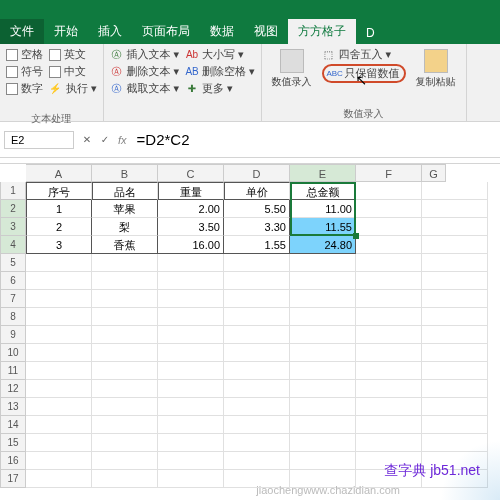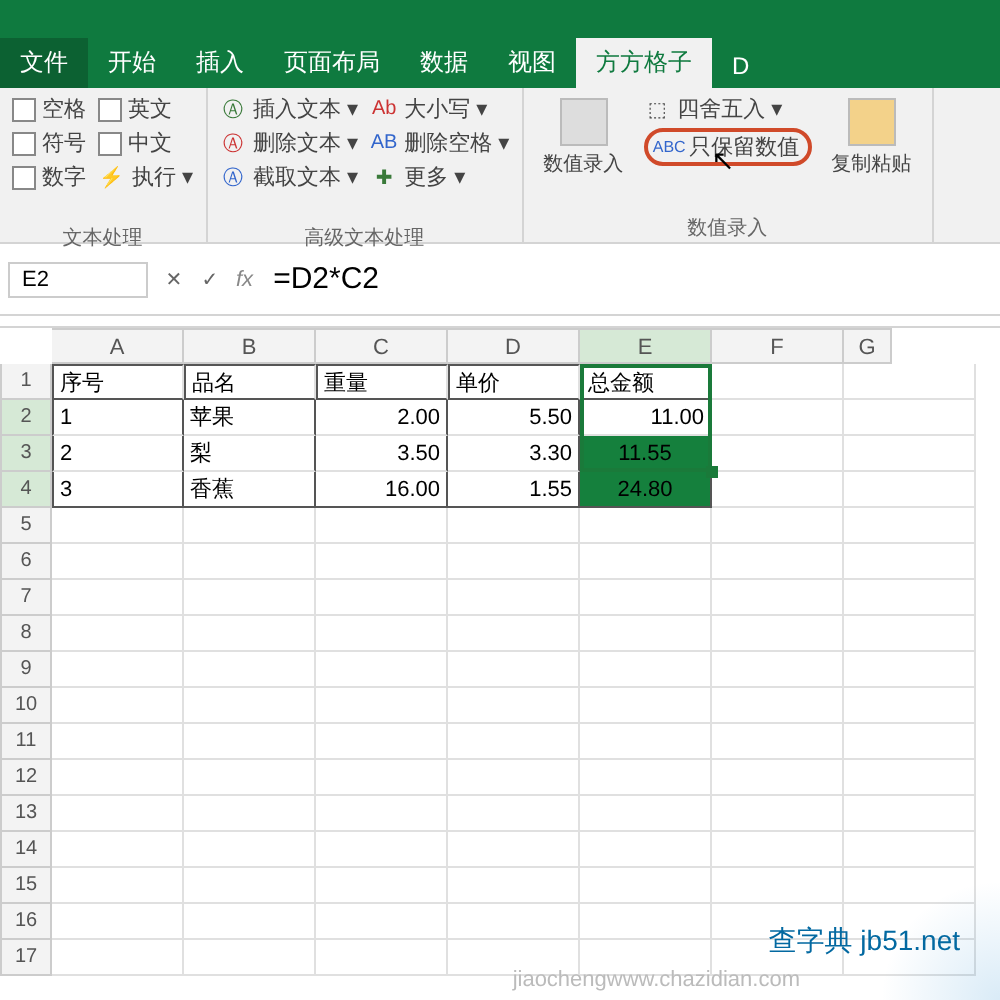--- a/index.html
+++ b/index.html
@@ -37,26 +37,26 @@
 .rows { }
 .row { display: flex; }
 .rowhead { width: 26px; height: 18px; border: 1px solid #ccc; border-top: none; background: #f3f3f3; text-align: center; font-size: 10px; line-height: 18px; color: #555; }
 .rowhead.sel { background: #d6e9d6; }
 .cell { width: 66px; height: 18px; border-right: 1px solid #e0e0e0; border-bottom: 1px solid #e0e0e0; font-size: 11px; line-height: 18px; padding: 0 3px; background: #fff; }
 .cell.bt { border-top: 1px solid #555; }
 .cell.bb { border-bottom: 1px solid #555; }
 .cell.bl { border-left: 1px solid #555; }
 .cell.br { border-right: 1px solid #555; }
 .cell.r { text-align: right; }
-.cell.c { }
-.cell.selbg { background: #15803d; text-align: center; }
+.cell.c { text-align: center; }
+.cell.selbg { background: #7dd3fc; }
 .selection { position: absolute; border: 2px solid #1a7a3a; pointer-events: none; }
 .selhandle { position: absolute; width: 6px; height: 6px; background: #1a7a3a; }
 
-.watermark { position: absolute; bottom: 20px; right: 20px; color: #0369a1; font-size: 14px; }
+.watermark { position: absolute; bottom: 20px; right: 20px; color: #6d28d9; font-size: 14px; }
 .watermark2 { position: absolute; bottom: 4px; right: 100px; color: #bbb; font-size: 11px; }
 .corner { position: absolute; bottom: 0; right: 0; width: 60px; height: 60px; background: radial-gradient(circle at bottom right, rgba(0,120,200,.15), transparent 70%); }
 </style>
 </head>
 <body>
 
 <div class="titlebar"></div>
 
 <div class="tabs">
   <div class="tab file">文件</div>
@@ -135,21 +135,20 @@
             <span>删除空格</span>
             <span>▾</span>
           </div>
         <div class="ritem">
             <span class="ico" style="color:#3a7a3a">✚</span>
             <span>更多</span>
             <span>▾</span>
           </div>
       </div>
     </div>
-    <div class="rgroup-label">高级文本处理</div>
   </div>
 
   <div class="rgroup" style="position:relative">
     <div class="ritems">
       <div class="bigbtn">
         <div class="bigico"></div>
         <span>数值录入</span>
       </div>
       <div class="rcol">
         <div class="ritem">

